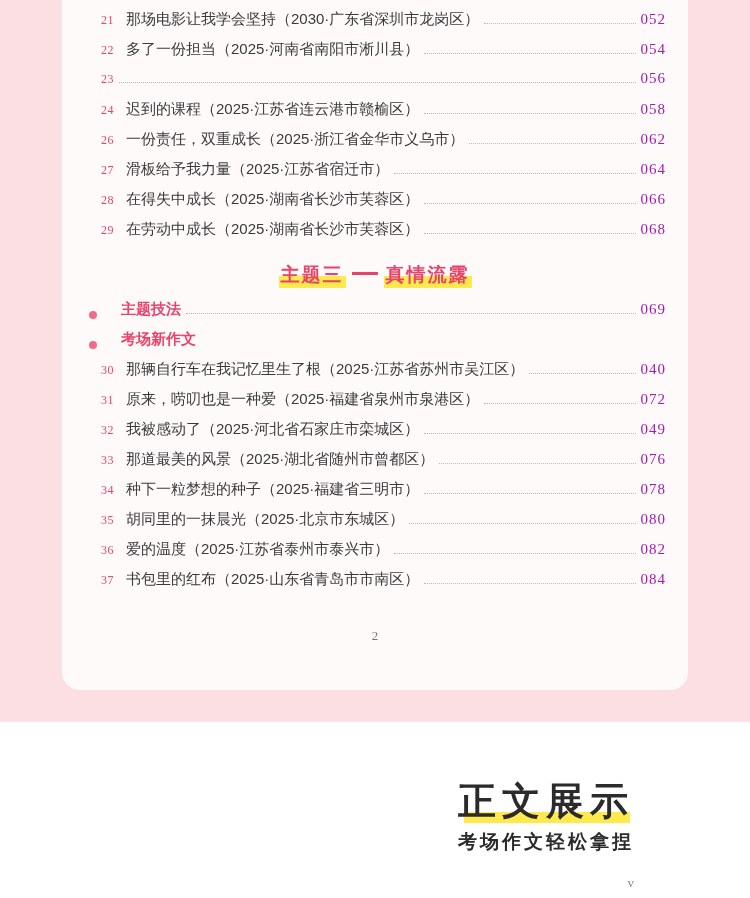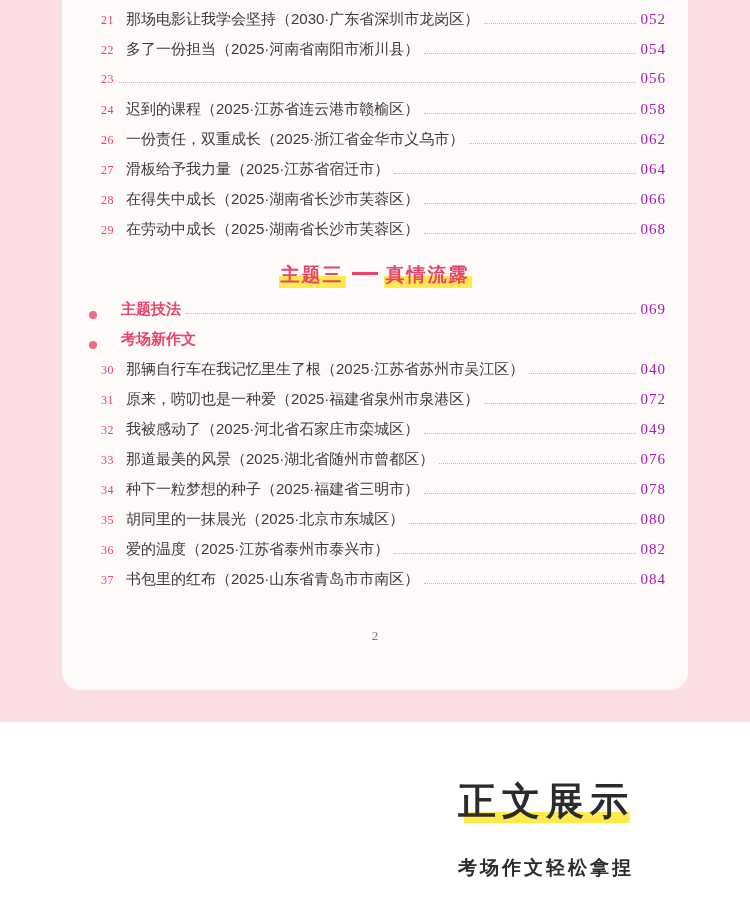--- a/index.html
+++ b/index.html
@@ -194,21 +194,21 @@
   .promo-underline {
     position: absolute;
     left: 6px;
     right: 4px;
     bottom: 4px;
     height: 11px;
     background: #ffe94d;
     z-index: 1;
   }
   .promo-sub {
-    margin-top: 28px;
+    margin-top: 2px;
     font-size: 19px;
     font-weight: bold;
     color: #2b2b2b;
     letter-spacing: 3px;
   }
   .promo-mark {
     margin-top: 20px;
     font-size: 13px;
     color: #8a8a8a;
     font-family: "Liberation Serif", serif;

